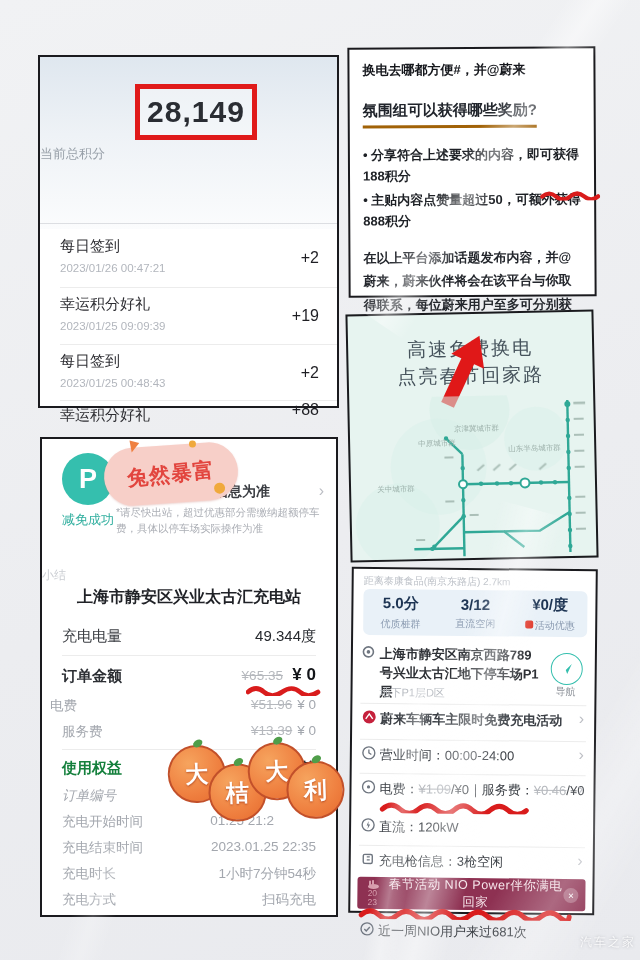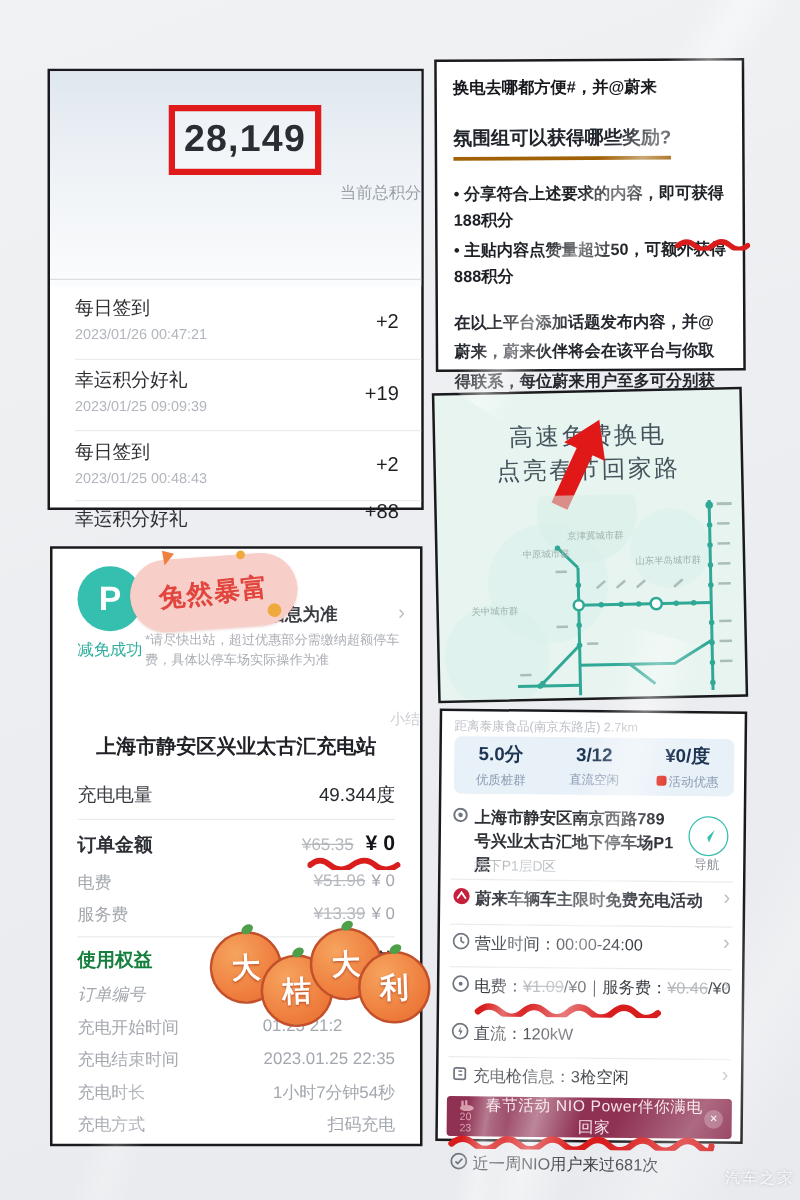--- a/index.html
+++ b/index.html
@@ -61,21 +61,21 @@
       text-shadow:0 0 3px rgba(170,172,178,.9);letter-spacing:2px;}
 </style>
 </head>
 <body>
 
 <div class="panel" style="left:38px;top:55px;width:301px;height:353px;">
   <div class="pts-head"></div>
   <div class="redbox" style="left:95px;top:27px;width:112px;height:46px;">
     <span>28,149</span>
   </div>
-  <div class="abs" style="left:0;right:0;top:88px;text-align:right;font-size:13px;color:#98a0a9;">当前总积分</div>
+  <div class="abs" style="left:0;right:0;top:88px;text-align:left;font-size:13px;color:#98a0a9;">当前总积分</div>
   <div class="sep" style="left:0;right:0;top:166px;background:#dcdee2;"></div>
 
   <div class="abs" style="left:20px;top:180px;right:20px;">
     <div class="pts-row-t">每日签到</div>
     <div class="pts-row-time">2023/01/26 00:47:21</div>
   </div>
   <div class="pts-delta" style="top:192px;">+2</div>
   <div class="sep" style="left:20px;right:0;top:230px;"></div>
 
   <div class="abs" style="left:20px;top:238px;right:20px;">
@@ -200,37 +200,37 @@
   <div class="abs" style="left:74px;top:66px;width:212px;font-size:10.5px;color:#abaeb5;line-height:1.5;">*请尽快出站，超过优惠部分需缴纳超额停车费，具体以停车场实际操作为准</div>
 
   <div class="abs" style="left:62px;top:6px;width:134px;height:58px;background:#f7cfc8;border-radius:30px;transform:rotate(-4deg);
               display:flex;align-items:center;justify-content:center;box-shadow:0 1px 2px rgba(200,120,110,.3);">
     <span style="font-size:21px;font-weight:bold;color:#e2453e;letter-spacing:1px;transform:rotate(-2deg);">兔然暴富</span>
     <span class="abs" style="right:14px;bottom:6px;width:11px;height:11px;border-radius:50%;background:#f0a93c;"></span>
     <span class="abs" style="right:40px;top:-3px;width:7px;height:7px;border-radius:50%;background:#f0a93c;"></span>
     <span class="abs" style="left:26px;top:-6px;width:0;height:0;border-left:5px solid transparent;border-right:5px solid transparent;border-top:11px solid #ef8040;transform:rotate(18deg);"></span>
   </div>
 
-  <div class="abs" style="left:0;right:0;top:128px;text-align:right;font-size:12px;color:#cbced3;">小结</div>
+  <div class="abs" style="left:0;right:0;top:128px;text-align:left;font-size:12px;color:#cbced3;">小结</div>
   <div class="abs" style="left:0;right:0;top:148px;text-align:center;font-size:16px;font-weight:bold;color:#202227;">上海市静安区兴业太古汇充电站</div>
 
   <div class="abs rec-label" style="left:20px;top:188px;">充电电量</div>
   <div class="abs rec-val" style="right:20px;top:188px;">49.344度</div>
   <div class="sep" style="left:20px;right:20px;top:216px;"></div>
 
   <div class="abs rec-label" style="left:20px;top:228px;font-weight:bold;color:#2c2f34;">订单金额</div>
   <div class="abs" style="right:20px;top:226px;">
     <span class="rec-old">¥65.35</span>
     <span style="font-size:17px;font-weight:bold;color:#121418;">¥ 0</span>
   </div>
   <svg class="squig" style="left:204px;top:246px;" width="76" height="11" viewBox="0 0 76 11" preserveAspectRatio="none">
     <path d="M2 7 Q 10 0 18 7 T 36 7 T 54 7 T 72 7" fill="none" stroke="#d91c1c" stroke-width="4.6" stroke-linecap="round"></path>
   </svg>
 
-  <div class="abs grey-row" style="left:20px;top:258px;">电费</div>
+  <div class="abs grey-row" style="left:8px;top:258px;">电费</div>
   <div class="abs grey-row" style="right:20px;top:258px;">
     <span class="rec-old">¥51.96</span><span>¥ 0</span>
   </div>
   <div class="abs grey-row" style="left:20px;top:284px;">服务费</div>
   <div class="abs grey-row" style="right:20px;top:284px;">
     <span class="rec-old">¥13.39</span><span>¥ 0</span>
   </div>
   <div class="sep" style="left:20px;right:20px;top:310px;"></div>
 
   <div class="abs rec-label" style="left:20px;top:320px;font-weight:bold;color:#15803d;">使用权益</div>

